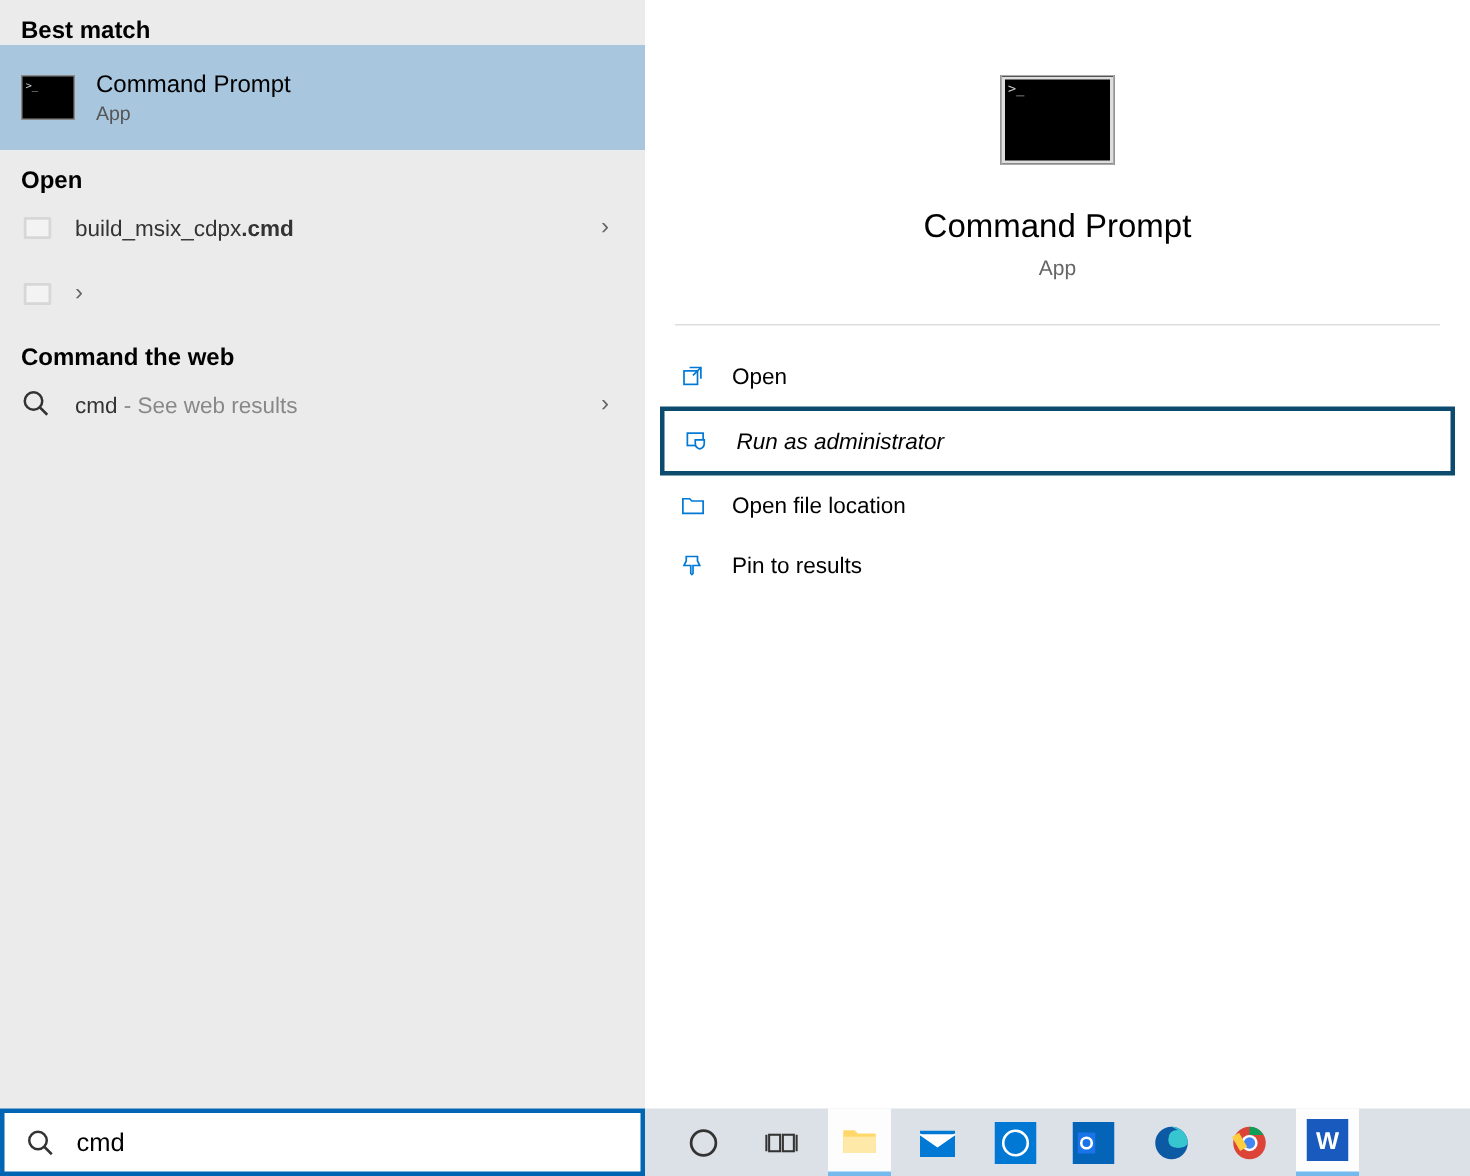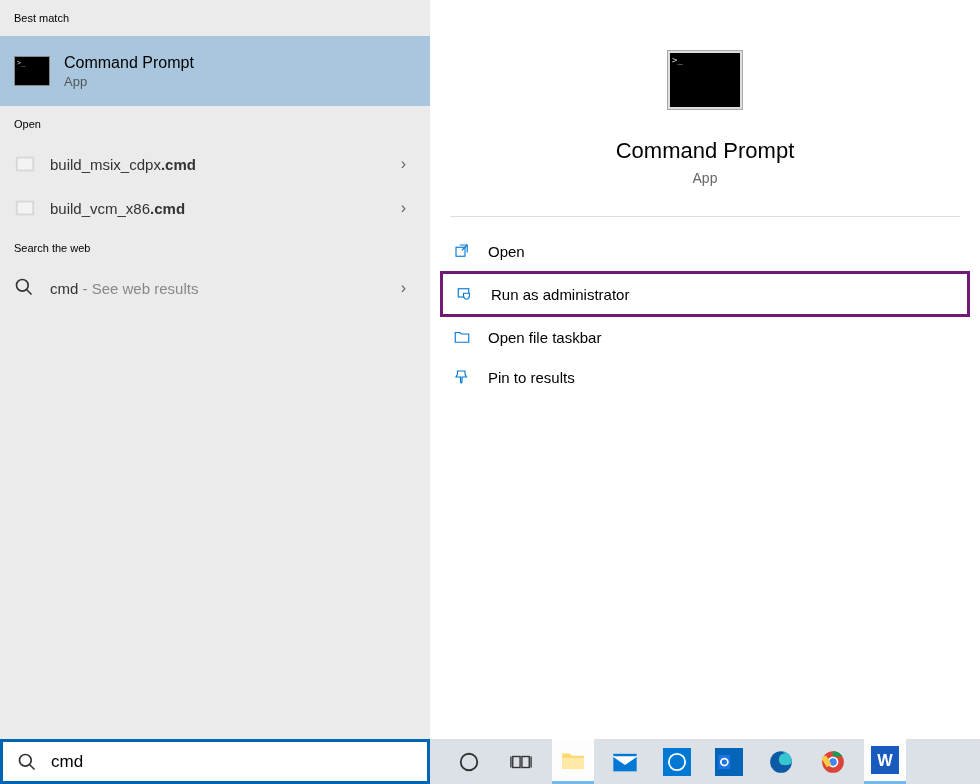--- a/index.html
+++ b/index.html
@@ -1,21 +1,21 @@
 <!DOCTYPE html>
 <html><head>
   <meta charset="utf-8">
   <style>
     * { margin: 0; padding: 0; box-sizing: border-box; font-family: "Segoe UI", Tahoma, sans-serif; }
     body { width: 980px; height: 784px; overflow: hidden; background: #fff; position: relative; }
     .container { display: flex; height: 739px; }
     .left-panel { width: 430px; background: #ebebeb; height: 100%; }
     .right-panel { width: 550px; background: #ffffff; height: 100%; padding-top: 40px; }
     
-    .section-heading { font-size: 11px; font-weight: 400; padding: 12px 14px 12px; color: #000; }
+    .section-heading { font-size: 16px; font-weight: 700; padding: 12px 14px 0; color: #000; }
     
     .best-match-item { background: #a8c6dd; display: flex; align-items: center; padding: 8px 14px; height: 70px; }
     .cmd-icon-small { width: 36px; height: 30px; background: #000; border: 1px solid #888; margin-right: 14px; display: flex; align-items: flex-start; padding: 2px; }
     .cmd-icon-small::before { content: ">_"; color: #ccc; font-size: 7px; font-family: monospace; }
     .best-match-text .title { font-size: 16px; color: #000; }
     .best-match-text .subtitle { font-size: 13px; color: #555; margin-top: 2px; }
     
     .list-item { display: flex; align-items: center; padding: 10px 14px; height: 44px; position: relative; }
     .list-item-icon { width: 22px; height: 22px; margin-right: 14px; opacity: 0.4; }
     .list-item-text { font-size: 15px; color: #333; flex: 1; }
@@ -27,21 +27,21 @@
     .cmd-icon-large { width: 76px; height: 60px; background: #000; border: 1px solid #aaa; margin: 0 auto 28px; box-shadow: inset 0 0 0 2px #ddd; display:flex; padding:4px; }
     .cmd-icon-large::before { content: ">_"; color: #ccc; font-size: 9px; font-family: monospace; }
     .details-title { font-size: 22px; font-weight: 400; color: #000; }
     .details-subtitle { font-size: 14px; color: #666; margin-top: 6px; }
     
     .divider { height: 1px; background: #ddd; margin: 10px 20px 10px; }
     
     .actions { padding: 4px 10px; }
     .action-item { display: flex; align-items: center; padding: 10px 12px; font-size: 15px; color: #000; }
     .action-icon { width: 20px; height: 20px; margin-right: 16px; display: flex; align-items: center; justify-content: center; color: #0078d4; }
-    .highlight-box { border: 3px solid #701a75; }
+    .highlight-box { border: 3px solid #0c4a6e; font-style: italic; }
     
     .taskbar { position: absolute; bottom: 0; left: 0; width: 980px; height: 45px; background: #dce1e8; display: flex; align-items: center; }
     .search-box { width: 430px; height: 45px; border: 3px solid #0066b4; background: #fff; display: flex; align-items: center; padding: 0 14px; }
     .search-icon-input { margin-right: 14px; color: #333; }
     .search-input { border: none; outline: none; font-size: 17px; width: 100%; background: transparent; }
     .taskbar-icons { display: flex; align-items: center; gap: 10px; padding-left: 18px; height: 100%; }
     .taskbar-icon { width: 42px; height: 45px; display: flex; align-items: center; justify-content: center; }
     .taskbar-icon.active { border-bottom: 3px solid #76b9ed; background: #fdfdfd; }
     
     svg { display: block; }
@@ -74,27 +74,24 @@
       </div>
       <span class="chevron">›</span>
     </div>
     <div class="list-item">
       <div class="list-item-icon">
         <svg viewBox="0 0 24 24" width="22" height="22">
             <rect x="2" y="4" width="20" height="16" rx="1" fill="#bbb"></rect>
             <rect x="4" y="6" width="16" height="12" fill="#fff"></rect>
           </svg>
       </div>
-      <div class="list-item-text">
-        <span>build_vcm_x86</span><span class="bold">.cmd</span>
-      </div>
       <span class="chevron">›</span>
     </div>
 
-    <div class="section-heading">Search the web</div>
+    <div class="section-heading">Command the web</div>
     <div class="list-item">
       <div class="list-item-icon" style="opacity:1;color:#333;">
         <svg viewBox="0 0 24 24" width="20" height="20" fill="none" stroke="#333" stroke-width="2">
             <circle cx="10" cy="10" r="7"></circle>
             <line x1="15" y1="15" x2="21" y2="21"></line>
           </svg>
       </div>
       <div class="list-item-text">
         <span>cmd</span><span class="dim"> - See web results</span>
       </div>
@@ -128,21 +125,21 @@
             </svg>
         </span>
         <span>Run as administrator</span>
       </div>
       <div class="action-item">
         <span class="action-icon">
           <svg viewBox="0 0 24 24" width="18" height="18" fill="none" stroke="#0078d4" stroke-width="1.5">
               <path d="M3 6 h6 l2 2 h10 v11 h-18 z"></path>
             </svg>
         </span>
-        <span>Open file taskbar</span>
+        <span>Open file location</span>
       </div>
       <div class="action-item">
         <span class="action-icon">
           <svg viewBox="0 0 24 24" width="18" height="18" fill="none" stroke="#0078d4" stroke-width="1.5">
               <path d="M6 4 h10 v4 l2 4 h-6 v7 l-1 1 -1 -1 v-7 h-6 l2 -4 z"></path>
             </svg>
         </span>
         <span>Pin to results</span>
       </div>
     </div>

